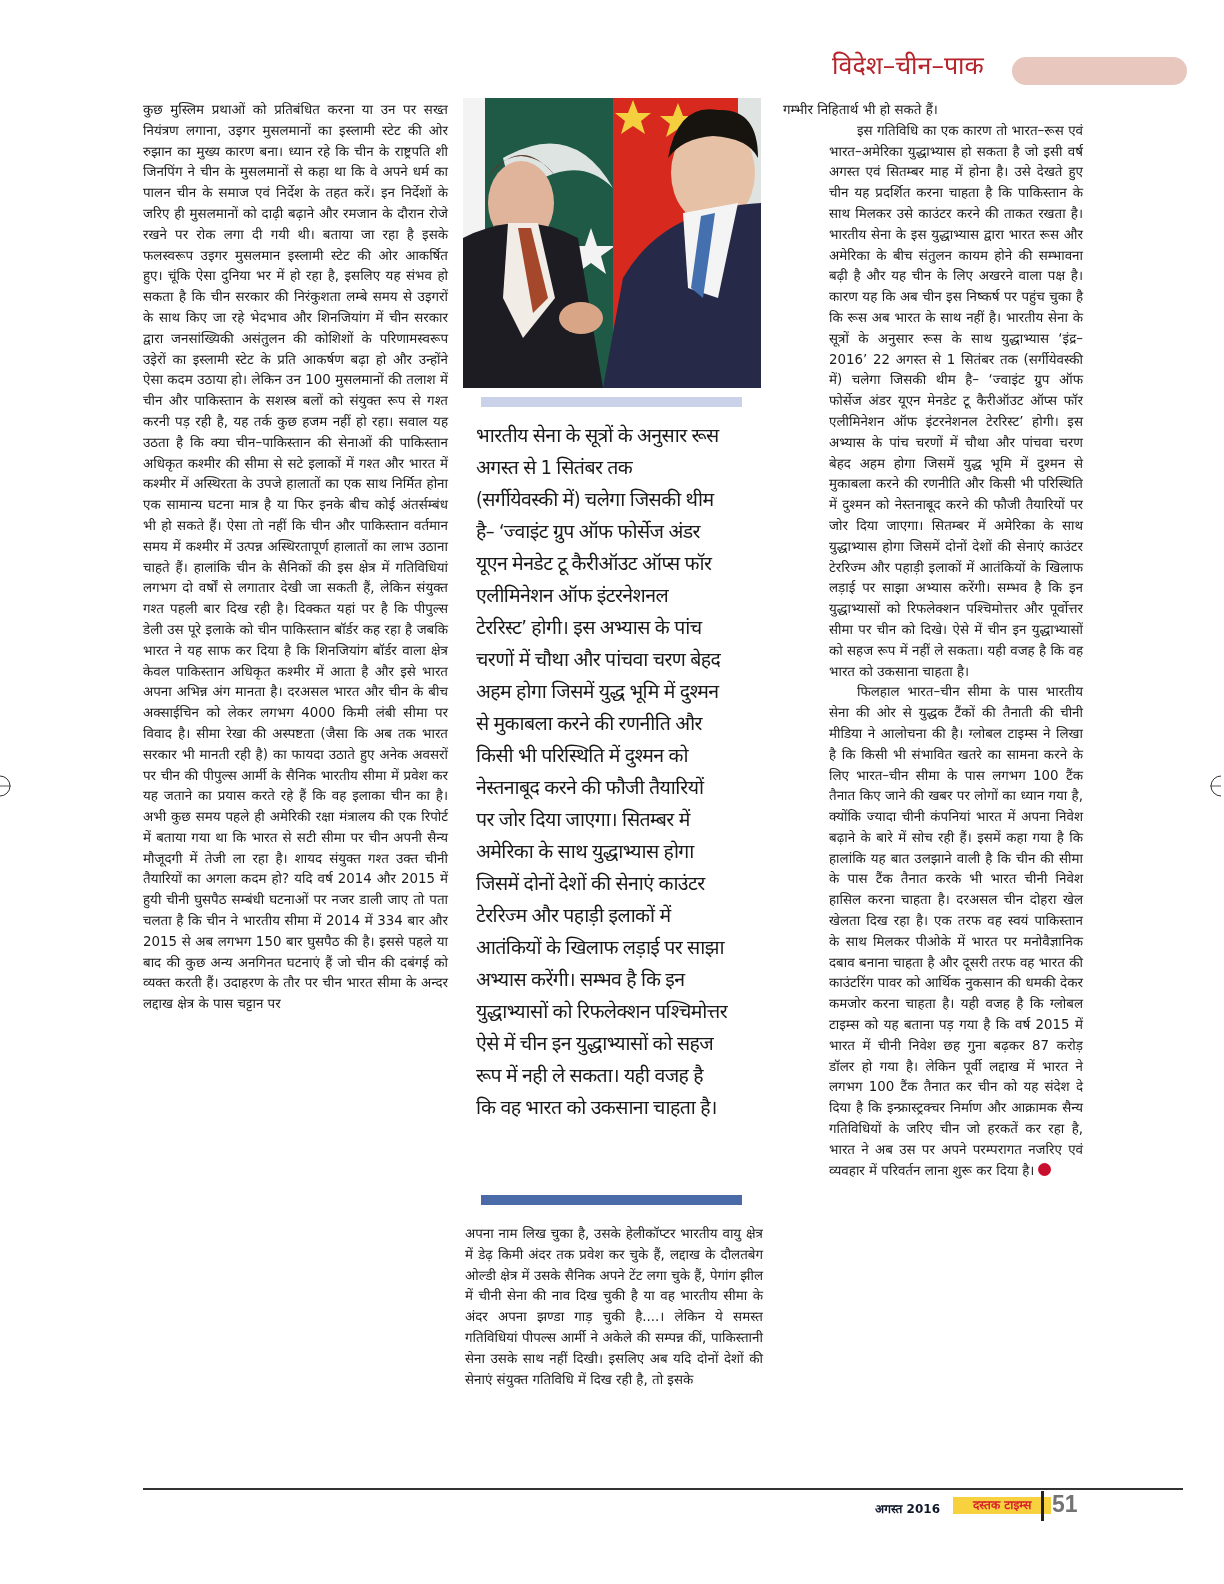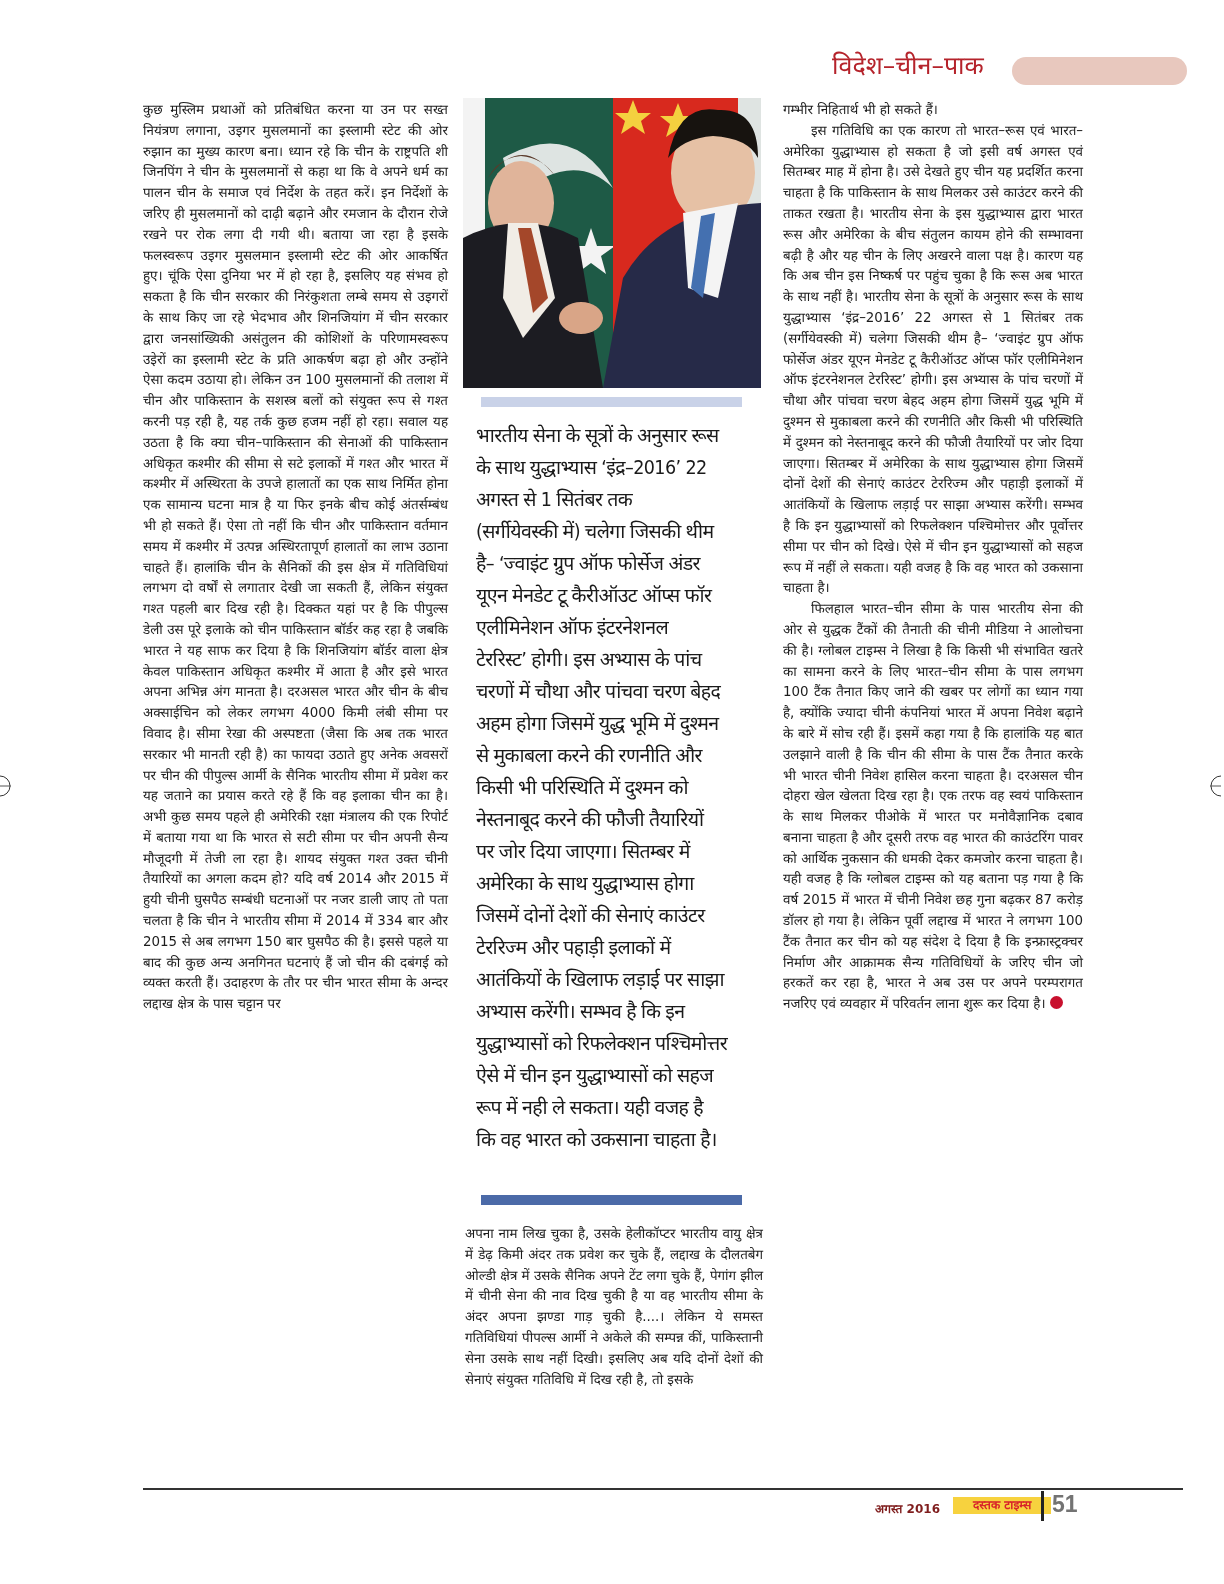--- a/index.html
+++ b/index.html
@@ -7,41 +7,41 @@
          font-family: "DejaVu Sans", "Liberation Sans", sans-serif; color: #1a1a1a; }
 
   .section-header { position: absolute; left: 832px; top: 50px; font-size: 25px; color: #b5232b;
                     font-family: "DejaVu Sans", sans-serif; line-height: 32px; }
   .section-pill { position: absolute; left: 1012px; top: 57px; width: 175px; height: 28px;
                   border-radius: 14px; background: #e8c8be; }
 
   .col { position: absolute; font-size: 13.4px; line-height: 20.8px; text-align: justify;
          color: #1c1c1c; }
   .col p { margin: 0; }
-  .col p.indent { text-indent: 28px; }
+  .col p.indent { text-indent: 28px; margin-left: 46px; }
   .col-1 { left: 143px; top: 100px; width: 305px; }
   .col-3 { left: 783px; top: 100px; width: 300px; }
   .col-2-bottom { left: 465px; top: 1224px; width: 298px; }
 
   .photo { position: absolute; left: 463px; top: 98px; width: 298px; height: 290px; overflow: hidden; }
   .photo svg { display: block; }
 
   .rule-top { position: absolute; left: 481px; top: 397px; width: 261px; height: 10px; background: #c9d2e8; }
   .rule-bottom { position: absolute; left: 481px; top: 1195px; width: 261px; height: 10px; background: #4b6aa8; }
 
   .pullquote { position: absolute; left: 476px; top: 420px; width: 290px; font-size: 19.5px;
                line-height: 32px; color: #1a1a1a; font-family: "DejaVu Sans Condensed", "DejaVu Sans", sans-serif;
                letter-spacing: -0.6px; }
   .pullquote .ln { display: block; white-space: nowrap; }
 
   .end-dot { display: inline-block; width: 13px; height: 13px; border-radius: 50%; background: #c8102e;
              vertical-align: -1px; margin-left: 4px; }
 
   .footer-rule { position: absolute; left: 143px; top: 1488px; width: 1040px; height: 1.5px; background: #333; }
-  .footer-date { position: absolute; left: 875px; top: 1500px; font-size: 12px; font-weight: bold; color: #7f1d1d; }
+  .footer-date { position: absolute; left: 875px; top: 1500px; font-size: 12px; font-weight: bold; color: #0f172a; }
   .footer-brand { position: absolute; left: 953px; top: 1497px; padding: 1px 20px; font-size: 12px; font-weight: bold;
                   color: #d8232a; background: #f7d23e; line-height: 15px; }
   .footer-sep { position: absolute; left: 1041px; top: 1491px; width: 3px; height: 30px; background: #222; }
   .footer-page { position: absolute; left: 1052px; top: 1491px; font-size: 23px; font-weight: bold; color: #737373;
                  font-family: "Liberation Sans", sans-serif; }
 
   .crop-mark { position: absolute; width: 22px; height: 22px; }
   .crop-left { left: -11px; top: 775px; }
   .crop-right { left: 1210px; top: 775px; }
 </style>
@@ -82,21 +82,20 @@
     <polygon points="238,118 252,115 240,200 228,190" fill="#4470b0"></polygon>
 
     <ellipse cx="118" cy="220" rx="22" ry="16" fill="#d9a587"></ellipse>
   </svg>
 </div>
 
 <div class="rule-top"></div>
 
 <div class="pullquote">
   <span class="ln">भारतीय सेना के सूत्रों के अनुसार रूस</span>
-  <span class="ln">के साथ युद्धाभ्यास ‘इंद्र–2016’ 22</span>
   <span class="ln">अगस्त से 1 सितंबर तक</span>
   <span class="ln">(सर्गीयेवस्की में) चलेगा जिसकी थीम</span>
   <span class="ln">है– ‘ज्वाइंट ग्रुप ऑफ फोर्सेज अंडर</span>
   <span class="ln">यूएन मेनडेट टू कैरीऑउट ऑप्स फॉर</span>
   <span class="ln">एलीमिनेशन ऑफ इंटरनेशनल</span>
   <span class="ln">टेररिस्ट’ होगी। इस अभ्यास के पांच</span>
   <span class="ln">चरणों में चौथा और पांचवा चरण बेहद</span>
   <span class="ln">अहम होगा जिसमें युद्ध भूमि में दुश्मन</span>
   <span class="ln">से मुकाबला करने की रणनीति और</span>
   <span class="ln">किसी भी परिस्थिति में दुश्मन को</span>

